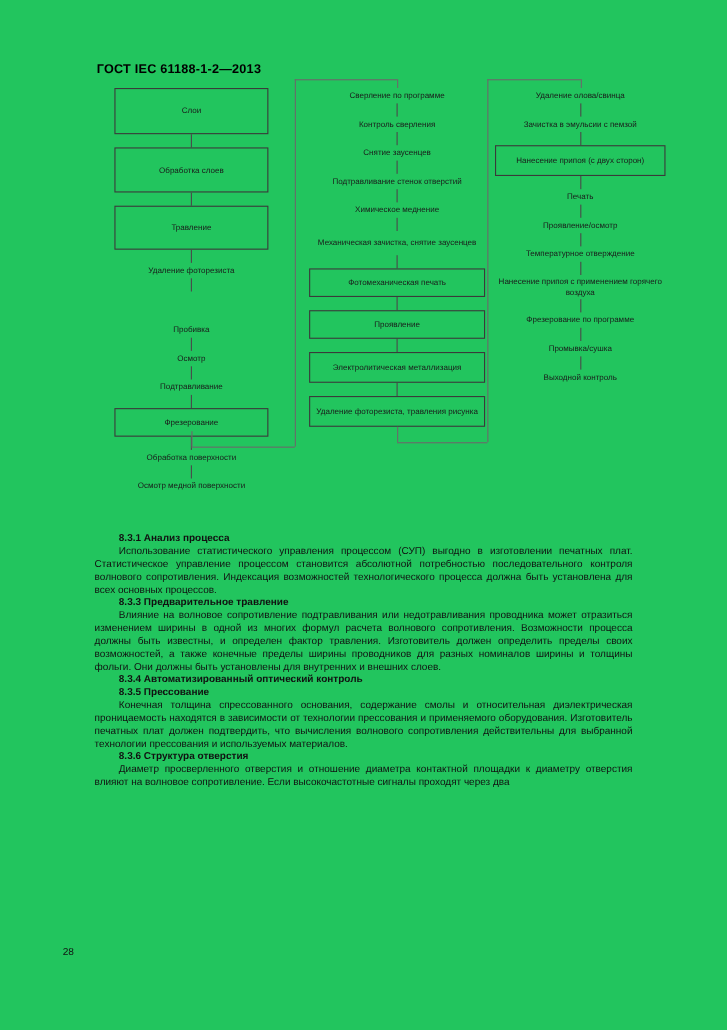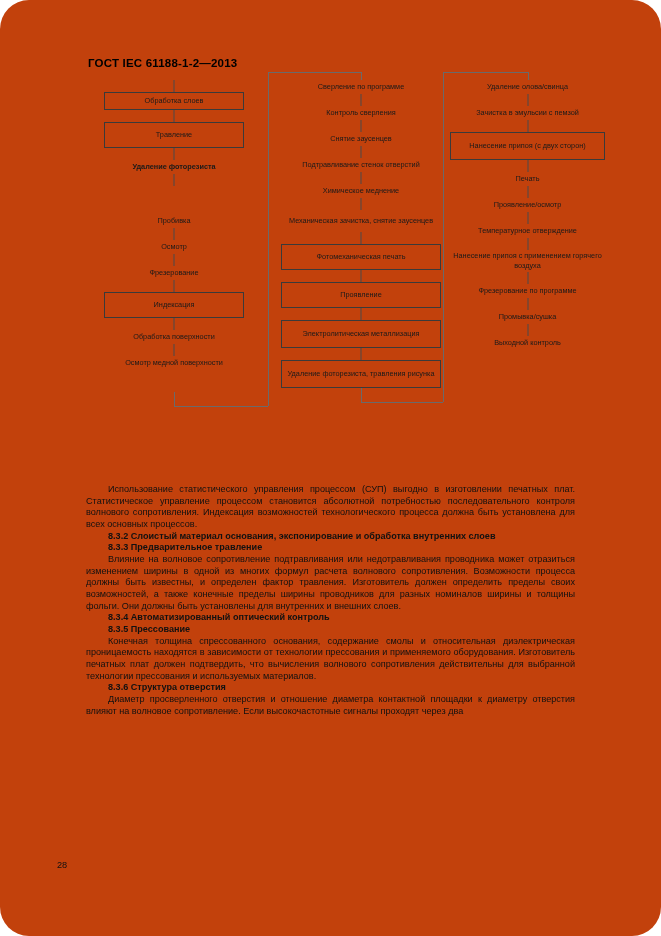--- a/index.html
+++ b/index.html
@@ -14,22 +14,21 @@
     font-family: "Liberation Sans", sans-serif;
     color: #000000;
     overflow: hidden;
   }
 
   .page {
     position: absolute;
     left: 0; top: 0;
     width: 661px;
     height: 936px;
-    background: #c2410c;
-    border-radius: 29px;
+    background: #22c55e;
   }
 
   
   .doc-header {
     position: absolute;
     left: 88px;
     top: 57px;
     font-size: 11.5px;
     font-weight: bold;
     letter-spacing: 0.2px;
@@ -129,47 +128,50 @@
 </head>
 <body>
 
 <div class="page">
 
   <div class="doc-header">ГОСТ IEC 61188-1-2—2013</div>
 
   <div class="flow">
 
     <div class="flow-col col1">
-        <div class="connector" style="height: 12px;"></div>
-        <div class="node boxed" style="height: 18px; align-items: center;">
+        <div class="node boxed" style="height: 42px;">
+          <span>Слои</span>
+        </div>
+        <div class="connector" style="height: 12px;"></div>
+        <div class="node boxed" style="height: 41px; align-items: center;">
           <span>Обработка слоев</span>
         </div>
         <div class="connector" style="height: 12px;"></div>
-        <div class="node boxed" style="height: 26px;">
+        <div class="node boxed" style="height: 40px;">
           <span>Травление</span>
         </div>
         <div class="connector" style="height: 12px;"></div>
-        <div class="node plain" style="height: 14px; font-weight: bold;">
+        <div class="node plain" style="height: 14px;">
           <span>Удаление фоторезиста</span>
         </div>
         <div class="connector" style="height: 12px;"></div>
         <div class="node plain" style="height: 14px; margin-top: 28px;">
           <span>Пробивка</span>
         </div>
         <div class="connector" style="height: 12px;"></div>
         <div class="node plain" style="height: 14px;">
           <span>Осмотр</span>
         </div>
         <div class="connector" style="height: 12px;"></div>
         <div class="node plain" style="height: 14px;">
+          <span>Подтравливание</span>
+        </div>
+        <div class="connector" style="height: 12px;"></div>
+        <div class="node boxed" style="height: 26px;">
           <span>Фрезерование</span>
-        </div>
-        <div class="connector" style="height: 12px;"></div>
-        <div class="node boxed" style="height: 26px;">
-          <span>Индексация</span>
         </div>
         <div class="connector" style="height: 12px;"></div>
         <div class="node plain" style="height: 14px;">
           <span>Обработка поверхности</span>
         </div>
         <div class="connector" style="height: 12px;"></div>
         <div class="node plain" style="height: 14px;">
           <span>Осмотр медной поверхности</span>
         </div>
       </div>
@@ -261,22 +263,22 @@
       <div class="bracket" style="left: 268px; top: -8px; width: 93px; height: 1px;"></div>
       <div class="bracket" style="left: 361px; top: -8px; width: 1px; height: 8px;"></div>
       <div class="bracket" style="left: 361px; top: 308px; width: 1px; height: 14px;"></div>
       <div class="bracket" style="left: 361px; top: 322px; width: 82px; height: 1px;"></div>
       <div class="bracket" style="left: 443px; top: -8px; width: 1px; height: 330px;"></div>
       <div class="bracket" style="left: 443px; top: -8px; width: 84.5px; height: 1px;"></div>
       <div class="bracket" style="left: 527.5px; top: -8px; width: 1px; height: 8px;"></div>
     </div>
 
   <div class="body-text">
+      <div class="sec-head">8.3.1 Анализ процесса</div>
       <div class="para">Использование статистического управления процессом (СУП) выгодно в изготовлении печатных плат. Статистическое управление процессом становится абсолютной потребностью последовательного контроля волнового сопротивления. Индексация возможностей технологического процесса должна быть установлена для всех основных процессов.</div>
-      <div class="sec-head">8.3.2 Слоистый материал основания, экспонирование и обработка внутренних слоев</div>
       <div class="sec-head">8.3.3 Предварительное травление</div>
       <div class="para">Влияние на волновое сопротивление подтравливания или недотравливания проводника может отразиться изменением ширины в одной из многих формул расчета волнового сопротивления. Возможности процесса должны быть известны, и определен фактор травления. Изготовитель должен определить пределы своих возможностей, а также конечные пределы ширины проводников для разных номиналов ширины и толщины фольги. Они должны быть установлены для внутренних и внешних слоев.</div>
       <div class="sec-head">8.3.4 Автоматизированный оптический контроль</div>
       <div class="sec-head">8.3.5 Прессование</div>
       <div class="para">Конечная толщина спрессованного основания, содержание смолы и относительная диэлектрическая проницаемость находятся в зависимости от технологии прессования и применяемого оборудования. Изготовитель печатных плат должен подтвердить, что вычисления волнового сопротивления действительны для выбранной технологии прессования и используемых материалов.</div>
       <div class="sec-head">8.3.6 Структура отверстия</div>
       <div class="para">Диаметр просверленного отверстия и отношение диаметра контактной площадки к диаметру отверстия влияют на волновое сопротивление. Если высокочастотные сигналы проходят через два</div>
     </div>
 
   <div class="page-num">28</div>

